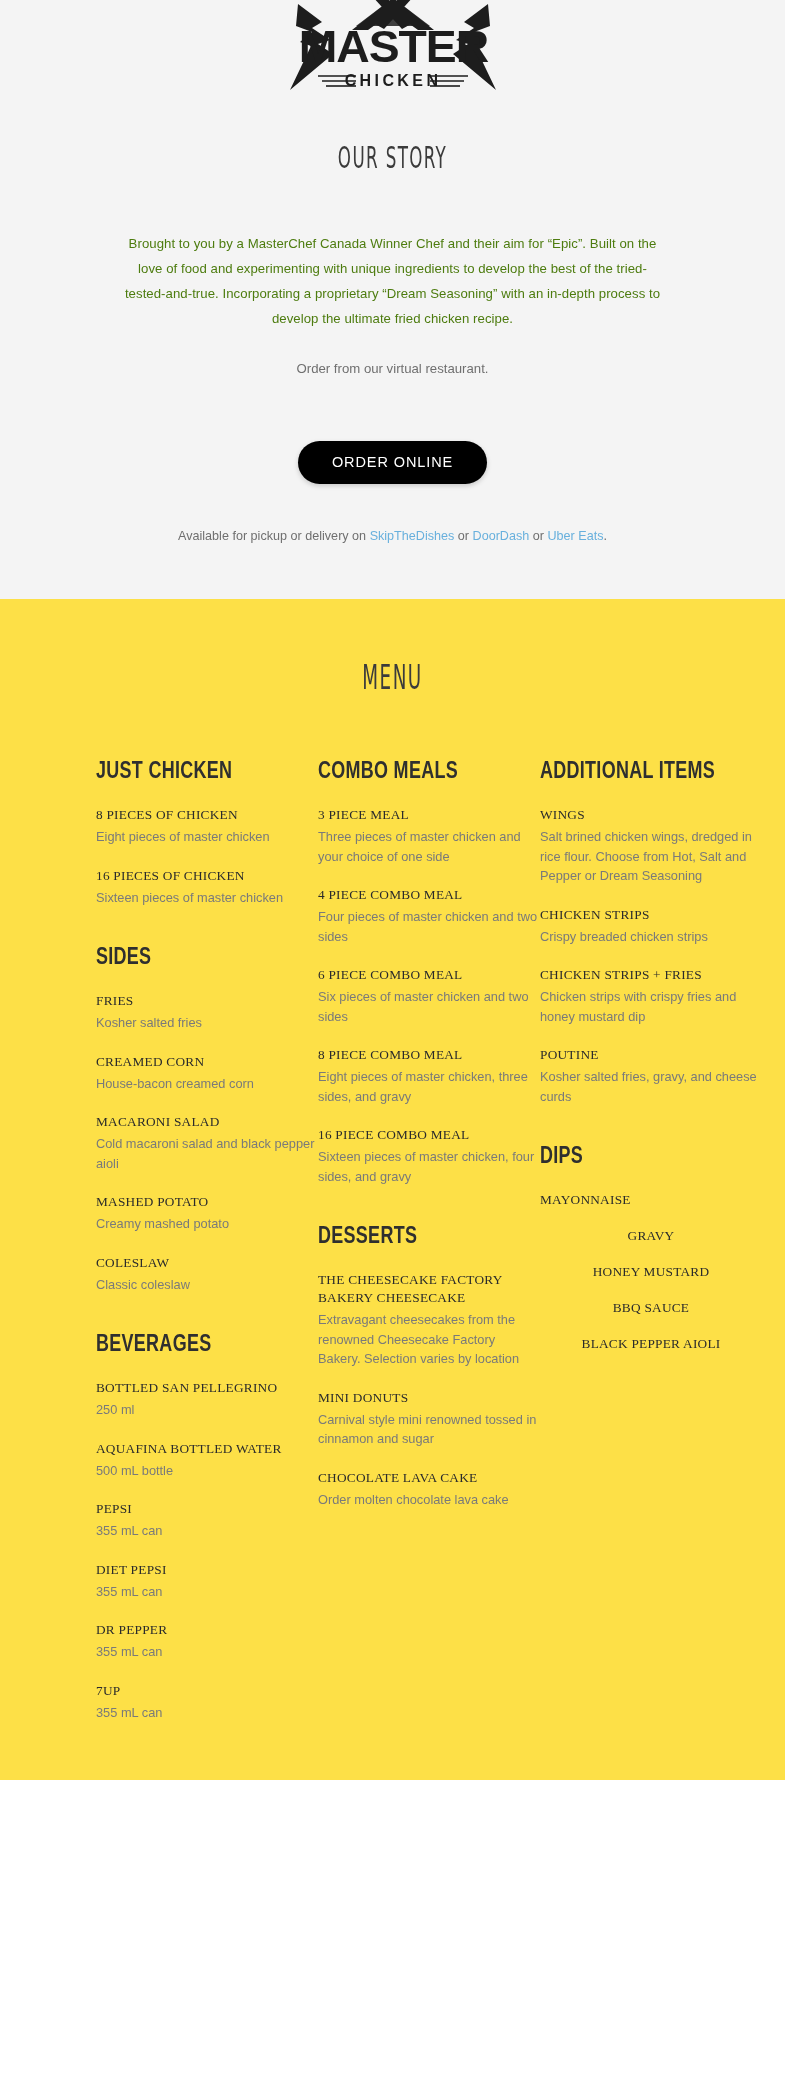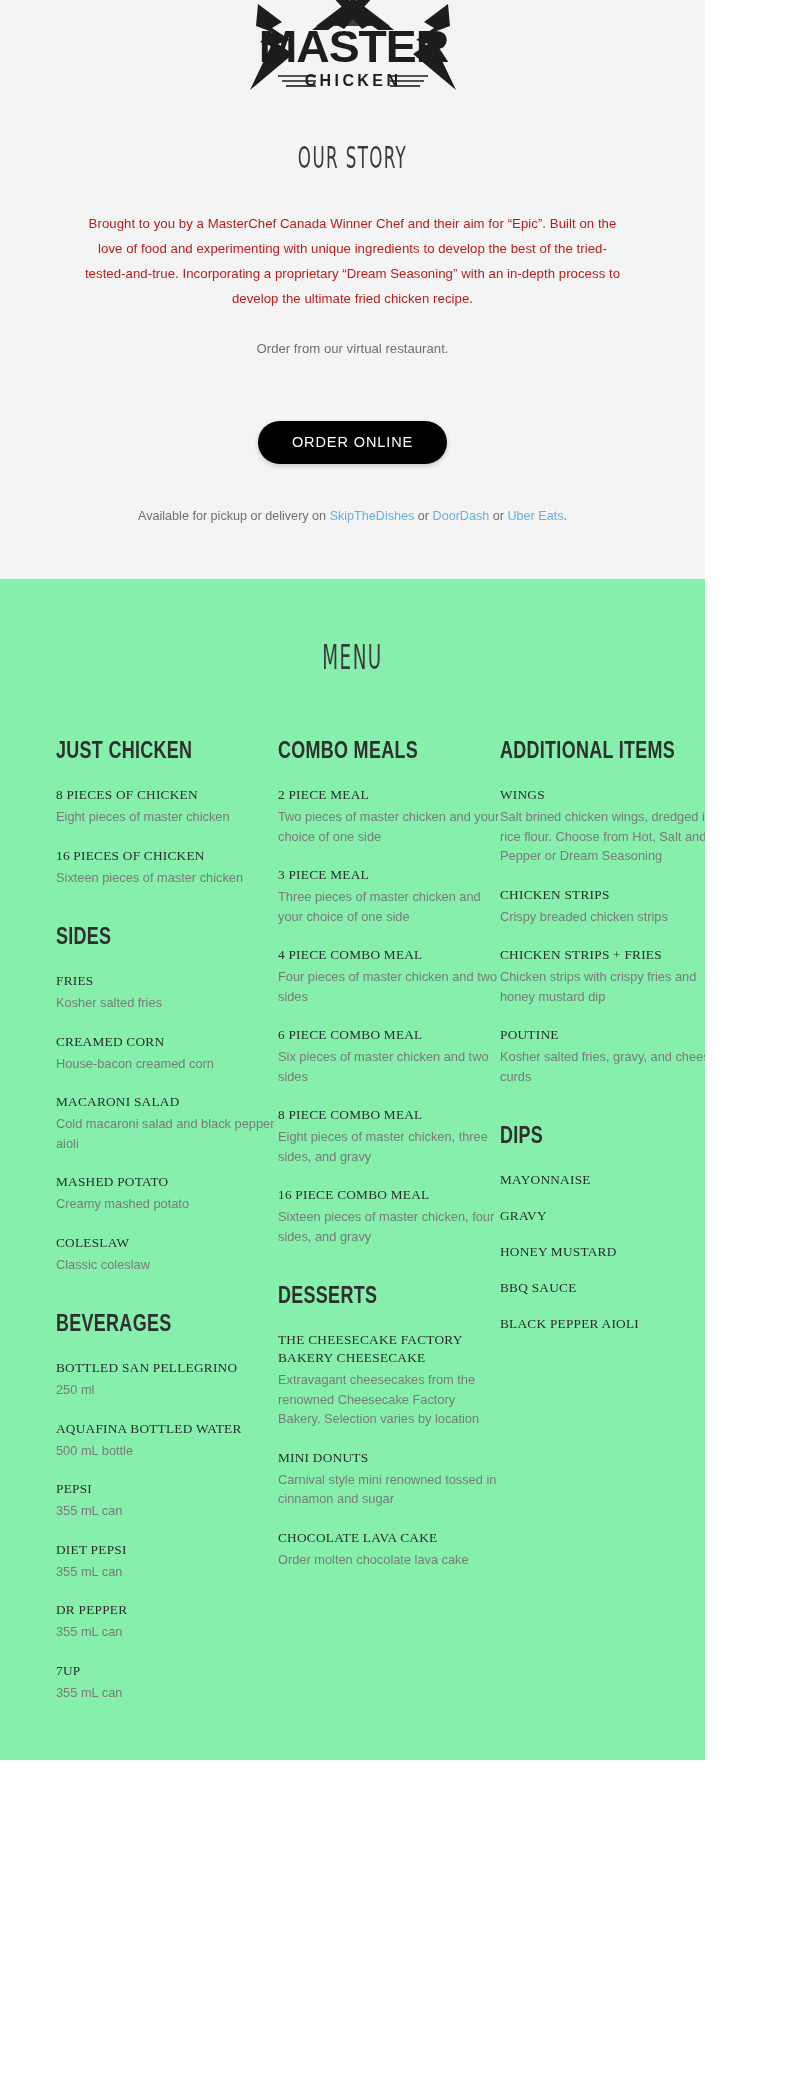--- a/index.html
+++ b/index.html
@@ -7,21 +7,21 @@
   html, body {
     width: 785px;
     background: #ffffff;
   }
 
   body {
     font-family: "Liberation Sans", sans-serif;
     -webkit-font-smoothing: antialiased;
   }
 
-  .page { width: 705px; position: relative; overflow: hidden; }
+  .page { width: 785px; position: relative; overflow: hidden; }
 
   
   .hero {
     background: #f4f4f4;
     padding: 0 0 56px 0;
     text-align: center;
   }
 
   .logo-wrap {
     padding-top: 0px;
@@ -40,24 +40,24 @@
     letter-spacing: 2.2px;
     color: #3b3b3b;
     transform: scaleX(0.62);
     transform-origin: center;
     margin-top: 22px;
     white-space: nowrap;
   }
 
   .story-copy {
     max-width: 540px;
-    margin: 36px auto 0 auto;
+    margin: 56px auto 0 auto;
     font-size: 13.2px;
     line-height: 25px;
-    color: #b91c1c;
+    color: #4d7c0f;
     letter-spacing: 0.05px;
   }
 
   .story-order {
     max-width: 540px;
     margin: 25px auto 0 auto;
     font-size: 13.2px;
     line-height: 25px;
     color: #6f6f6f;
   }
@@ -84,21 +84,21 @@
     font-size: 12.6px;
     color: #6f6f6f;
   }
   .availability a {
     color: #68b0dd;
     text-decoration: none;
   }
 
   
   .menu-section {
-    background: #86efac;
+    background: #fde047;
     padding: 58px 0 40px 0;
     text-align: center;
   }
 
   .menu-title {
     font-family: "Liberation Sans Narrow", "DejaVu Sans Condensed", "Liberation Sans", sans-serif;
     font-weight: 400;
     font-size: 34px;
     letter-spacing: 2.5px;
     color: #3b3b3b;
@@ -148,21 +148,21 @@
   }
 
   .item-desc {
     font-family: "Liberation Sans", sans-serif;
     font-size: 12.8px;
     line-height: 19.5px;
     color: #7a7a7a;
   }
 
   .dip .item-name { margin-bottom: 0; }
-  .dip + .dip { margin-top: 18px; }
+  .dip + .dip { margin-top: 18px; text-align: center; }
 </style>
 </head>
 <body>
 
 <div class="page">
 
   <section class="hero">
 
     <div class="logo-wrap">
       <svg class="logo-svg" width="230" height="132" viewBox="0 0 230 132">
@@ -277,24 +277,20 @@
             <div class="item">
               <div class="item-name">7UP</div>
               <div class="item-desc">355 mL can</div>
             </div>
           </div>
         </div>
         <div class="menu-col">
           <div class="cat-block">
             <div class="cat-heading">COMBO MEALS</div>
             <div class="item">
-              <div class="item-name">2 PIECE MEAL</div>
-              <div class="item-desc">Two pieces of master chicken and your choice of one side</div>
-            </div>
-            <div class="item">
               <div class="item-name">3 PIECE MEAL</div>
               <div class="item-desc">Three pieces of master chicken and your choice of one side</div>
             </div>
             <div class="item">
               <div class="item-name">4 PIECE COMBO MEAL</div>
               <div class="item-desc">Four pieces of master chicken and two sides</div>
             </div>
             <div class="item">
               <div class="item-name">6 PIECE COMBO MEAL</div>
               <div class="item-desc">Six pieces of master chicken and two sides</div>

